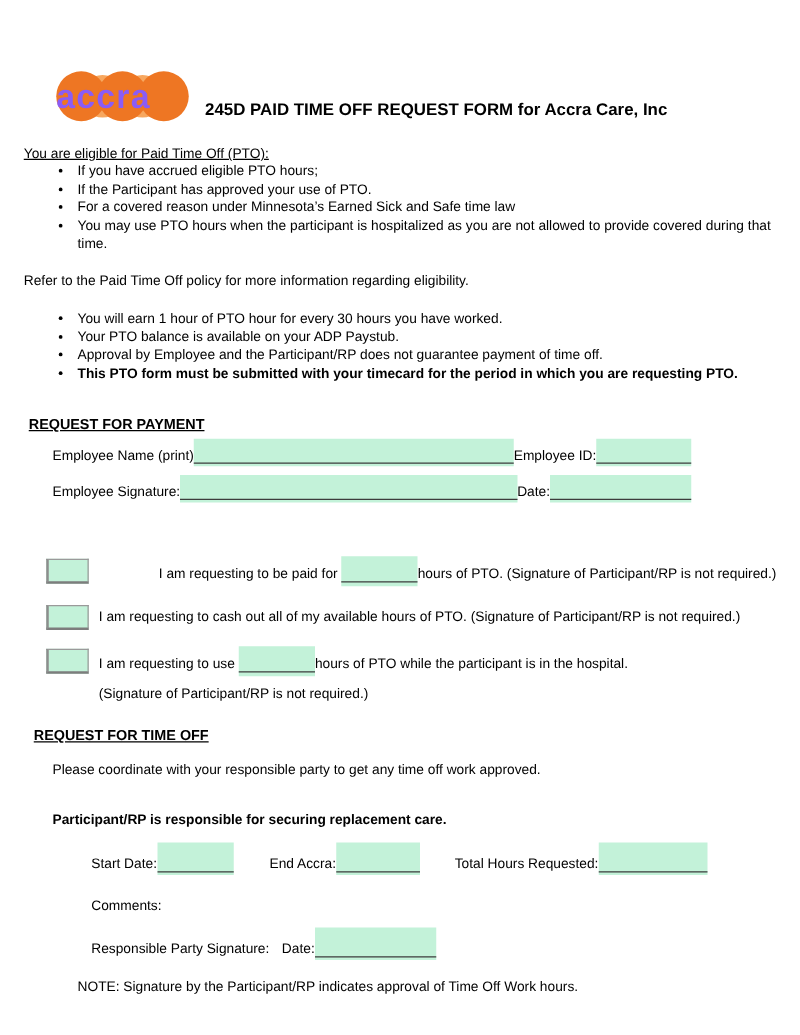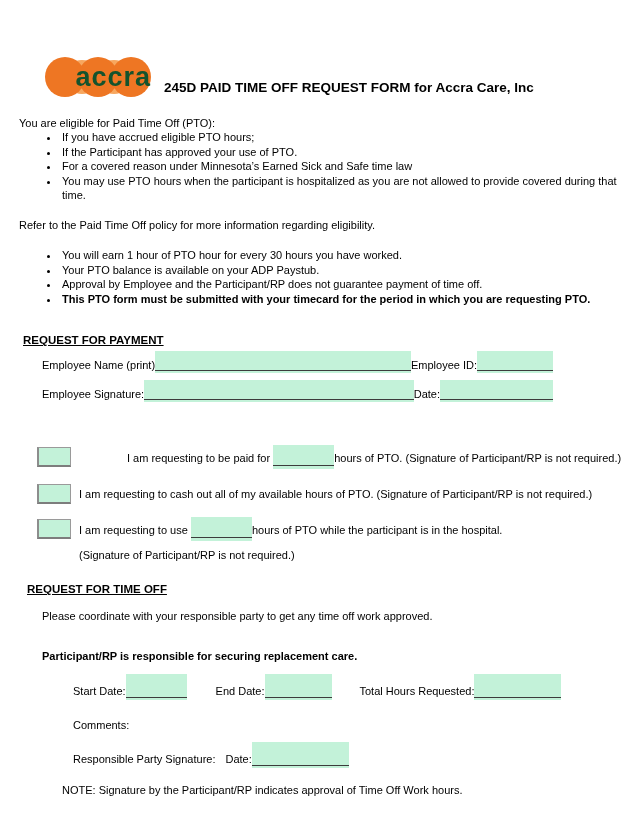--- a/index.html
+++ b/index.html
@@ -9,27 +9,27 @@
     font-family:"Liberation Sans",sans-serif;font-size:11px;line-height:14px;
     padding:55px 19px 0 19px;overflow:hidden;
   }
   
   .hdr{display:flex;align-items:flex-end;margin-left:26px;}
   .logo{position:relative;width:106px;height:44px;flex:none;}
   .logo .c{position:absolute;border-radius:50%;}
   .logo .dark{width:40px;height:40px;top:2px;z-index:2;}
   .logo .light{width:34px;height:34px;top:5px;z-index:1;}
   .logo .t{
-    position:absolute;z-index:3;left:0;top:4px;width:106px;text-align:right;
-    color:#14532d;font-weight:bold;font-size:27px;letter-spacing:1px;line-height:36px;
+    position:absolute;z-index:3;left:0;top:4px;width:106px;text-align:left;
+    color:#8b5cf6;font-weight:bold;font-size:27px;letter-spacing:1px;line-height:36px;
   }
   .title{font-size:13.5px;font-weight:bold;margin-left:13px;padding-bottom:4px;white-space:nowrap;}
   
   .p{margin:0;}
-  .intro{margin-top:17px;}
+  .intro{margin-top:17px;text-decoration:underline;}
   ul{margin:0;padding:0 0 0 41px;}
   li{line-height:14.6px;margin:0;padding-left:2px;}
   .ul1{}
   .ul2{margin-top:16px;}
   .refer{margin-top:15px;}
   .bold{font-weight:bold;}
   .sec-h{font-weight:bold;text-decoration:underline;font-size:11.5px;}
   .sec1-h{margin-top:27px;margin-left:4px;}
   .sec2-h{margin-top:20px;margin-left:8px;}
   
@@ -148,21 +148,21 @@
 
   <div class="sec-h sec2-h">REQUEST FOR TIME OFF</div>
 
   <p class="p coordinate">Please coordinate with your responsible party to get any time off work approved.</p>
   <p class="p replace">Participant/RP is responsible for securing replacement care.</p>
 
   <div class="trow row-dates">
     <span class="lbl">Start Date:</span>
     <span class="tfield f-start"></span>
     <span class="sp1"></span>
-    <span class="lbl">End Date:</span>
+    <span class="lbl">End Accra:</span>
     <span class="tfield f-end"></span>
     <span class="sp2"></span>
     <span class="lbl">Total Hours Requested:</span>
     <span class="tfield f-total"></span>
   </div>
 
   <div class="trow row-comments">
     <span class="lbl">Comments:</span>
     <span class="tfield f-comments grow"></span>
   </div>

